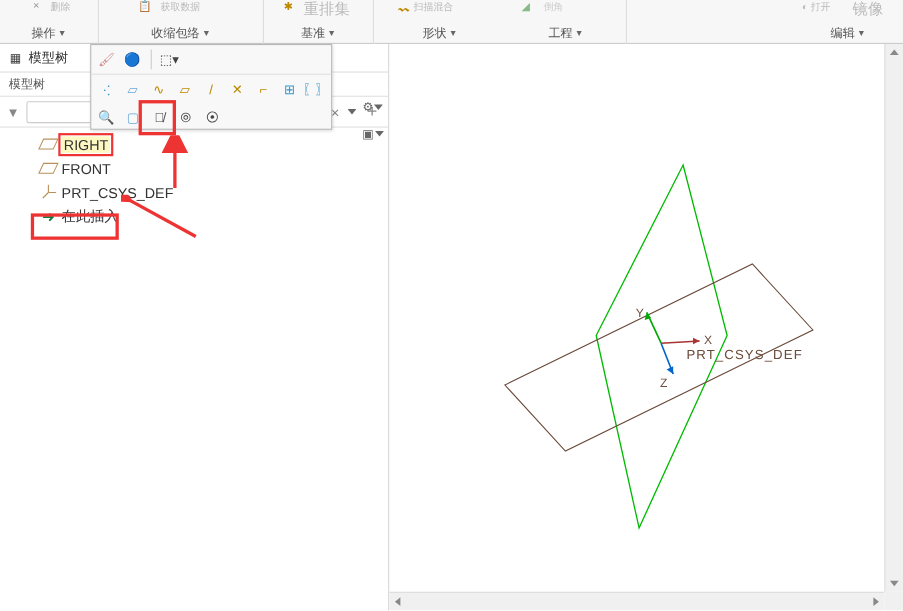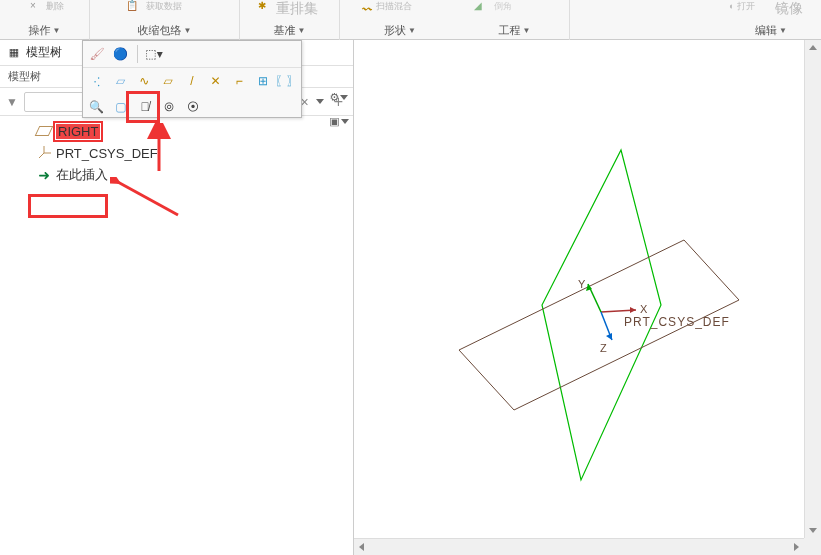--- a/index.html
+++ b/index.html
@@ -35,21 +35,21 @@
     .tree { padding: 4px 0; }
     .tree-item { display: flex; align-items: center; height: 22px; padding-left: 18px; gap: 4px; font-size: 13px;}
     .tree-item.child { padding-left: 36px; }
     .tree-icon { width:16px; height:12px; display:inline-flex; align-items:center; justify-content:center;}
     .plane-icon { width:14px; height:10px; transform: skewX(-25deg); border: 1px solid #b8915a; display:inline-block;}
     .plane-icon.hidden { border-color: #999; opacity:0.6;}
     .csys-icon svg { width: 16px; height: 16px;}
     .insert-icon { color: #097d3a; font-size: 14px;}
     .part-icon { width:12px;height:12px; background:#cde; border:1px solid #58a; display:inline-block;}
     
-    .tree-item.selected .label { background: #ef4444; outline: 2px solid #e33; outline-offset: 1px; padding:0 2px;}
+    .tree-item.selected .label { background: #fef9c3; outline: 2px solid #e33; outline-offset: 1px; padding:0 2px;}
     .red-box2 { border:3px solid #e33; position:absolute; left:28px; top: 154px; width: 80px; height: 24px;}
     
     .viewport { flex:1; position: relative; background: #fff; }
     
     .scrollbar-v { position:absolute; right:0; top:0; width:17px; height: calc(100% - 17px); background:#f0f0f0; border-left:1px solid #ddd;}
     .scrollbar-v::before, .scrollbar-v::after { content:''; position:absolute; left:4px; width:0;height:0; border-left:4px solid transparent; border-right:4px solid transparent;}
     .scrollbar-v::before { top:5px; border-bottom:5px solid #888;}
     .scrollbar-v::after { bottom:5px; border-top:5px solid #888;}
     .scrollbar-h { position:absolute; bottom:0; left:0; height:17px; width: calc(100% - 17px); background:#f0f0f0; border-top:1px solid #ddd;}
     .scrollbar-h::before, .scrollbar-h::after { content:''; position:absolute; top:4px; width:0;height:0; border-top:4px solid transparent; border-bottom:4px solid transparent;}
@@ -175,20 +175,26 @@
       <span class="tri"></span>
       <span style="color:#888;font-size:16px;padding:0 4px">+</span>
     </div>
 
     <div class="tree">
       <div class="tree-item child selected">
         <span class="tree-icon">
             <span class="plane-icon"></span>
           </span>
         <span class="label">RIGHT</span>
+      </div>
+      <div class="tree-item child">
+        <span class="tree-icon">
+            <span class="plane-icon"></span>
+          </span>
+        <span>FRONT</span>
       </div>
       <div class="tree-item child">
         <span class="tree-icon csys-icon">
           <svg viewBox="0 0 16 16">
               <line x1="8" y1="8" x2="8" y2="1" stroke="#b8915a"></line>
               <line x1="8" y1="8" x2="15" y2="8" stroke="#b8915a"></line>
               <line x1="8" y1="8" x2="3" y2="13" stroke="#b8915a"></line>
             </svg>
         </span>
         <span>PRT_CSYS_DEF</span>

